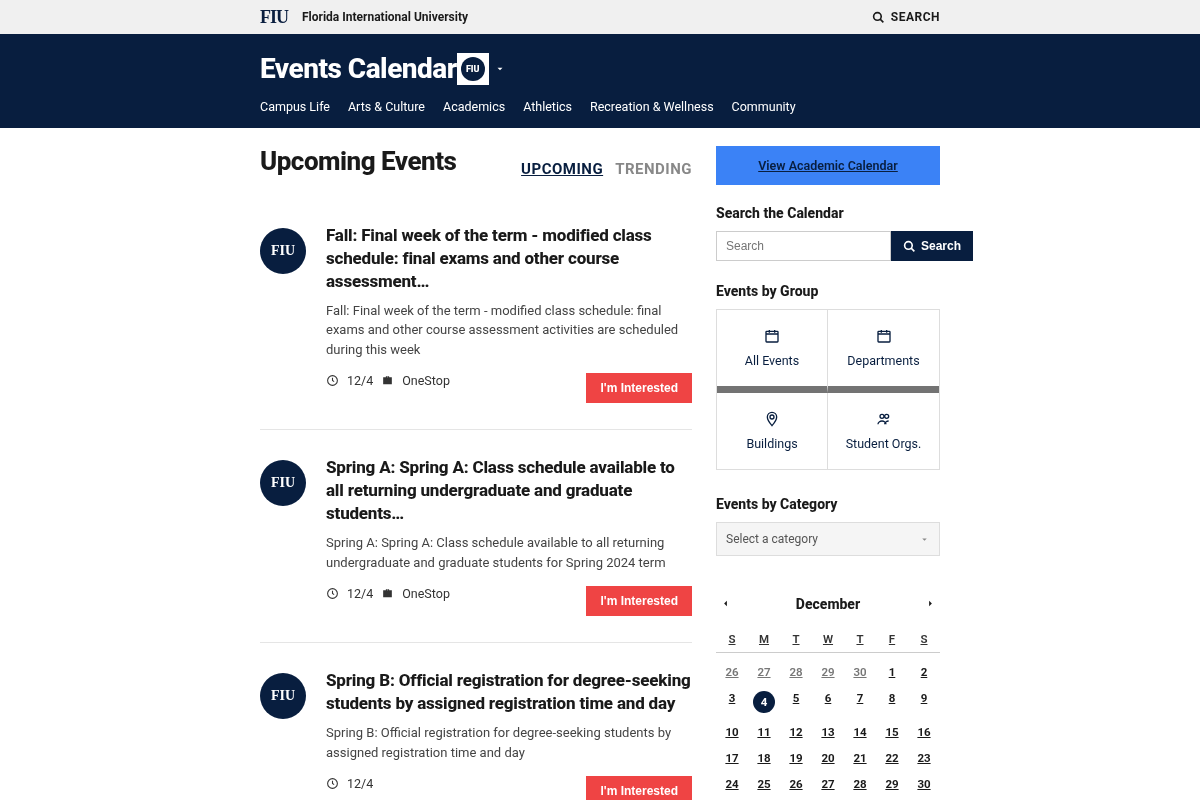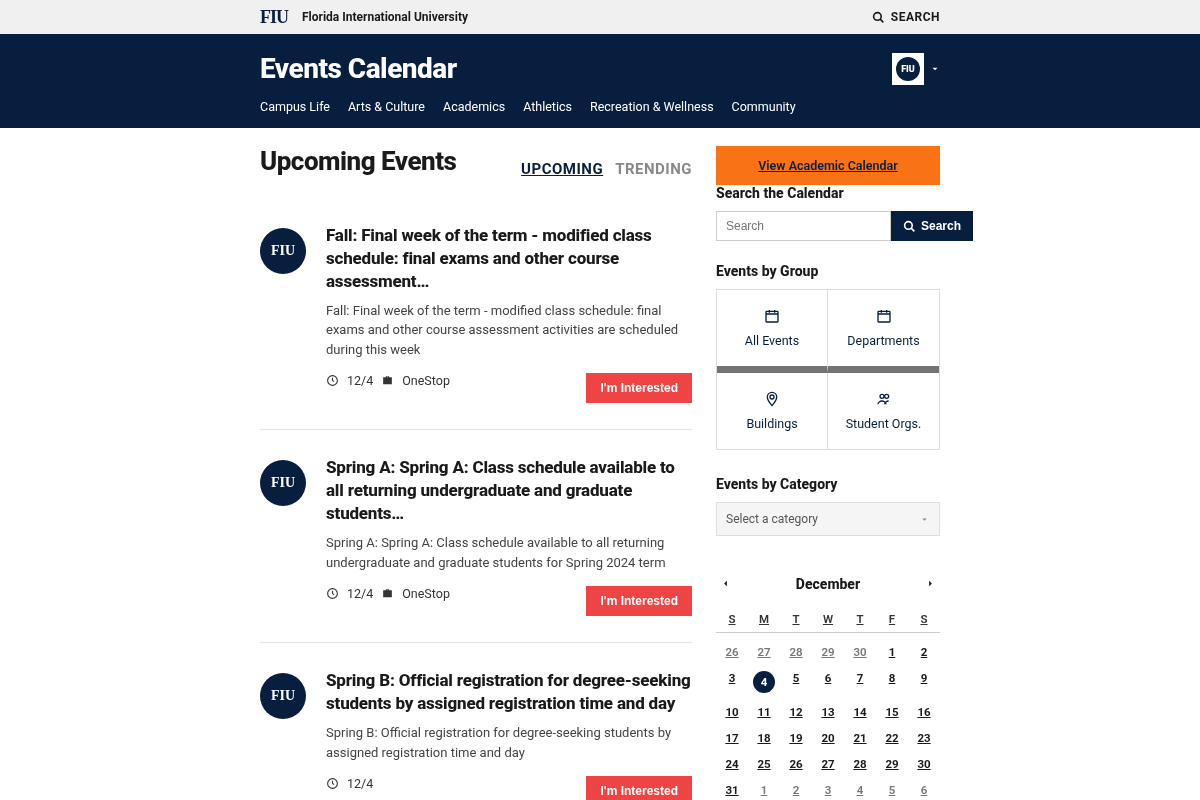--- a/index.html
+++ b/index.html
@@ -2,21 +2,21 @@
 <html><head>
 <meta charset="utf-8">
 <style>
 * { margin: 0; padding: 0; box-sizing: border-box; }
 body { font-family: -apple-system, BlinkMacSystemFont, "Segoe UI", Roboto, Arial, sans-serif; background: #fff; color: #1a1a1a; width: 1200px; }
 .top-bar { background: #f0f0f0; height: 34px; display: flex; align-items: center; padding: 0 260px; justify-content: space-between; }
 .fiu-logo-small { font-family: Georgia, serif; font-weight: 900; font-size: 18px; letter-spacing: -1px; color: #0a1e3f; }
 .fiu-name { font-size: 12px; font-weight: 700; margin-left: 14px; color: #1a1a1a; }
 .top-search { font-size: 12px; font-weight: 700; color: #1a1a1a; letter-spacing: 0.5px; display: flex; align-items: center; gap: 6px; }
 .header { background: #081e3f; color: #fff; padding: 18px 260px 0; }
-.header-row1 { display: flex; justify-content: space-between; align-items: center; }
+.header-row1 { display: flex; justify-content: flex-start; align-items: center; }
 .site-title { font-size: 28px; font-weight: 800; letter-spacing: -0.5px; }
 .user-badge { display: flex; align-items: center; gap: 6px; }
 .user-avatar { width: 32px; height: 32px; background: #fff; display: flex; align-items: center; justify-content: center; }
 .user-avatar-inner { width: 24px; height: 24px; background: #081e3f; border-radius: 50%; color: #fff; font-size: 9px; font-weight: 900; display: flex; align-items: center; justify-content: center; }
 .nav-row { display: flex; gap: 18px; padding: 14px 0 14px; }
 .nav-item { font-size: 12.5px; color: #fff; text-decoration: none; }
 .content-wrap { padding: 18px 260px 40px; display: flex; gap: 24px; }
 .main-col { flex: 1; }
 .side-col { width: 224px; }
 .page-title { font-size: 26px; font-weight: 800; letter-spacing: -0.5px; margin-bottom: 4px; }
@@ -26,21 +26,21 @@
 .event-card { display: flex; gap: 20px; padding: 26px 0; border-bottom: 1px solid #e5e5e5; }
 .event-card:first-of-type { border-top: none; }
 .event-logo { width: 46px; height: 46px; background: #081e3f; border-radius: 50%; color: #fff; font-size: 14px; font-weight: 900; display: flex; align-items: center; justify-content: center; font-family: Georgia, serif; flex-shrink: 0; margin-top: 4px; }
 .event-body { flex: 1; }
 .event-title { font-size: 17px; font-weight: 800; line-height: 1.35; margin-bottom: 8px; letter-spacing: -0.2px; }
 .event-desc { font-size: 13px; color: #444; line-height: 1.5; margin-bottom: 14px; }
 .event-meta-row { display: flex; justify-content: space-between; align-items: flex-start; }
 .event-meta { font-size: 12.5px; color: #333; display: flex; flex-direction: row; gap: 8px; }
 .event-meta span { display: flex; align-items: center; gap: 8px; }
 .interested-btn { background: #ef4444; color: #fff; border: none; padding: 8px 14px; font-size: 12px; font-weight: 600; cursor: pointer; }
-.yellow-btn { background: #f97316; color: #081e3f; text-align: center; padding: 12px; font-size: 12.5px; font-weight: 600; text-decoration: underline; cursor: pointer; }
+.yellow-btn { background: #3b82f6; color: #081e3f; text-align: center; padding: 12px; font-size: 12.5px; font-weight: 600; text-decoration: underline; cursor: pointer; margin-bottom: 20px; }
 .side-heading { font-size: 14px; font-weight: 800; margin-bottom: 10px; }
 .search-row { display: flex; margin-bottom: 22px; }
 .search-input { flex: 1; border: 1px solid #ccc; padding: 7px 9px; font-size: 12px; }
 .search-btn { background: #081e3f; color: #fff; border: none; padding: 0 12px; font-size: 12px; font-weight: 600; display: flex; align-items: center; gap: 5px; }
 .group-grid { display: grid; grid-template-columns: 1fr 1fr; border: 1px solid #ddd; margin-bottom: 26px; }
 .group-cell { padding: 18px 8px; text-align: center; font-size: 12.5px; color: #081e3f; border-right: 1px solid #ddd; border-bottom: 7px solid #737373; cursor: pointer; }
 .group-cell:nth-child(2n) { border-right: none; }
 .group-cell:nth-child(n+3) { border-bottom: none; }
 .group-icon { display: block; margin: 0 auto 6px; }
 .category-select { width: 100%; border: 1px solid #ddd; background: #f5f5f5; padding: 9px; font-size: 12px; color: #555; margin-bottom: 40px; position: relative; }

